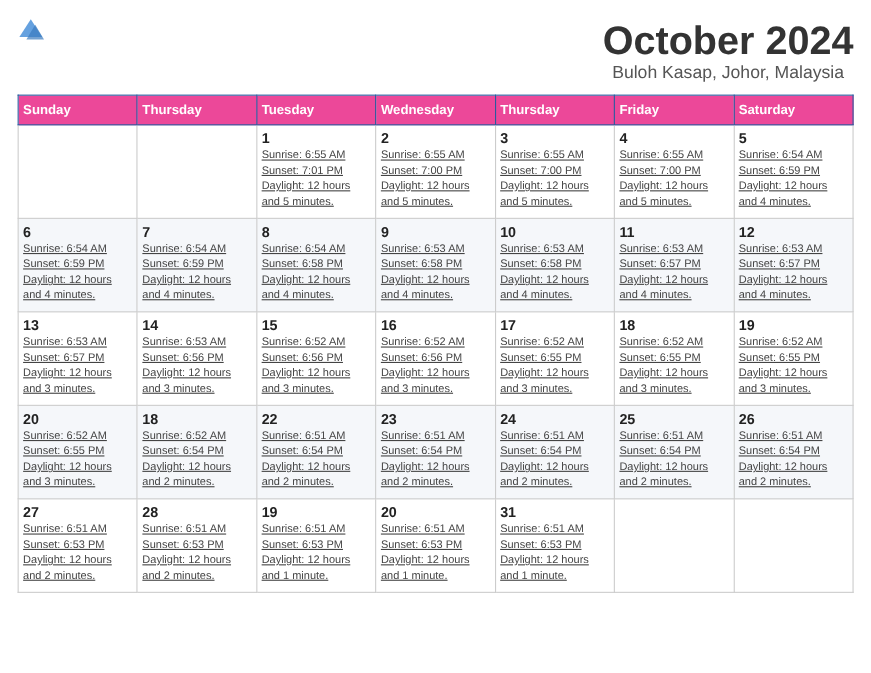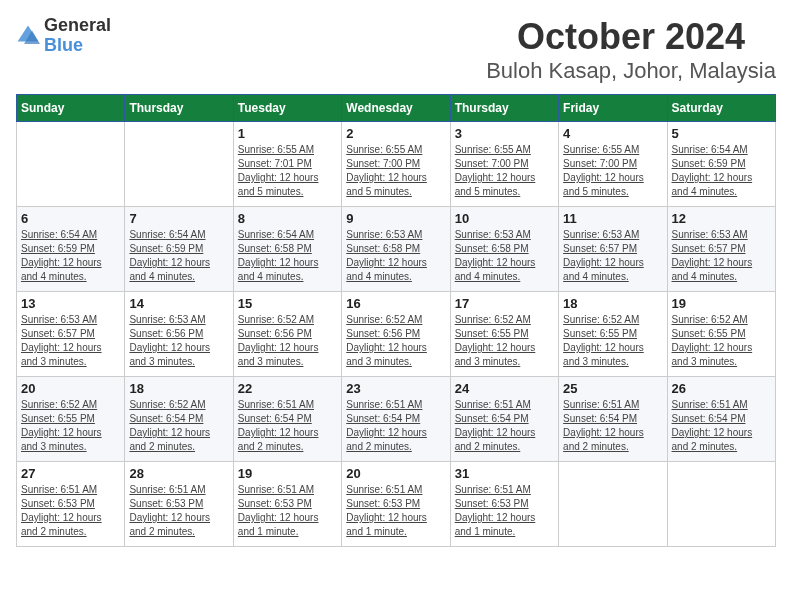--- a/index.html
+++ b/index.html
@@ -39,30 +39,30 @@
     }
     .title-area {
       text-align: center;
     }
     .month-title {
       font-size: 36px;
       font-weight: bold;
       color: #333;
     }
     .location-title {
-      font-size: 22px;
+      font-size: 16px;
       color: #555;
     }
     .calendar {
       width: 100%;
       border-collapse: collapse;
       font-size: 10.5px;
     }
     .calendar th {
-      background-color: #15803d;
+      background-color: #ec4899;
       color: #fff;
       padding: 6px 4px;
       text-align: left;
       font-size: 12px;
       font-weight: bold;
       border: 1px solid #2a5a9f;
     }
     .calendar td {
       border: 1px solid #ccc;
       padding: 4px;
@@ -93,28 +93,20 @@
   </style>
 </head>
 <body>
 
 <div class="header-area">
   <div class="logo">
     <svg class="logo-icon" viewBox="0 0 30 30" xmlns="http://www.w3.org/2000/svg">
       <polygon points="15,2 28,22 2,22" fill="#4a90d9" opacity="0.85"></polygon>
       <polygon points="20,8 30,25 10,25" fill="#3a7abf" opacity="0.7"></polygon>
     </svg>
-    <div>
-      <div>
-        <span class="logo-text-general">General</span>
-      </div>
-      <div>
-        <span class="logo-text-blue">Blue</span>
-      </div>
-    </div>
   </div>
   <div class="title-area">
     <div class="month-title">October 2024</div>
     <div class="location-title">Buloh Kasap, Johor, Malaysia</div>
   </div>
 </div>
 
 <table class="calendar">
   <thead>
     <tr id="header-row">

